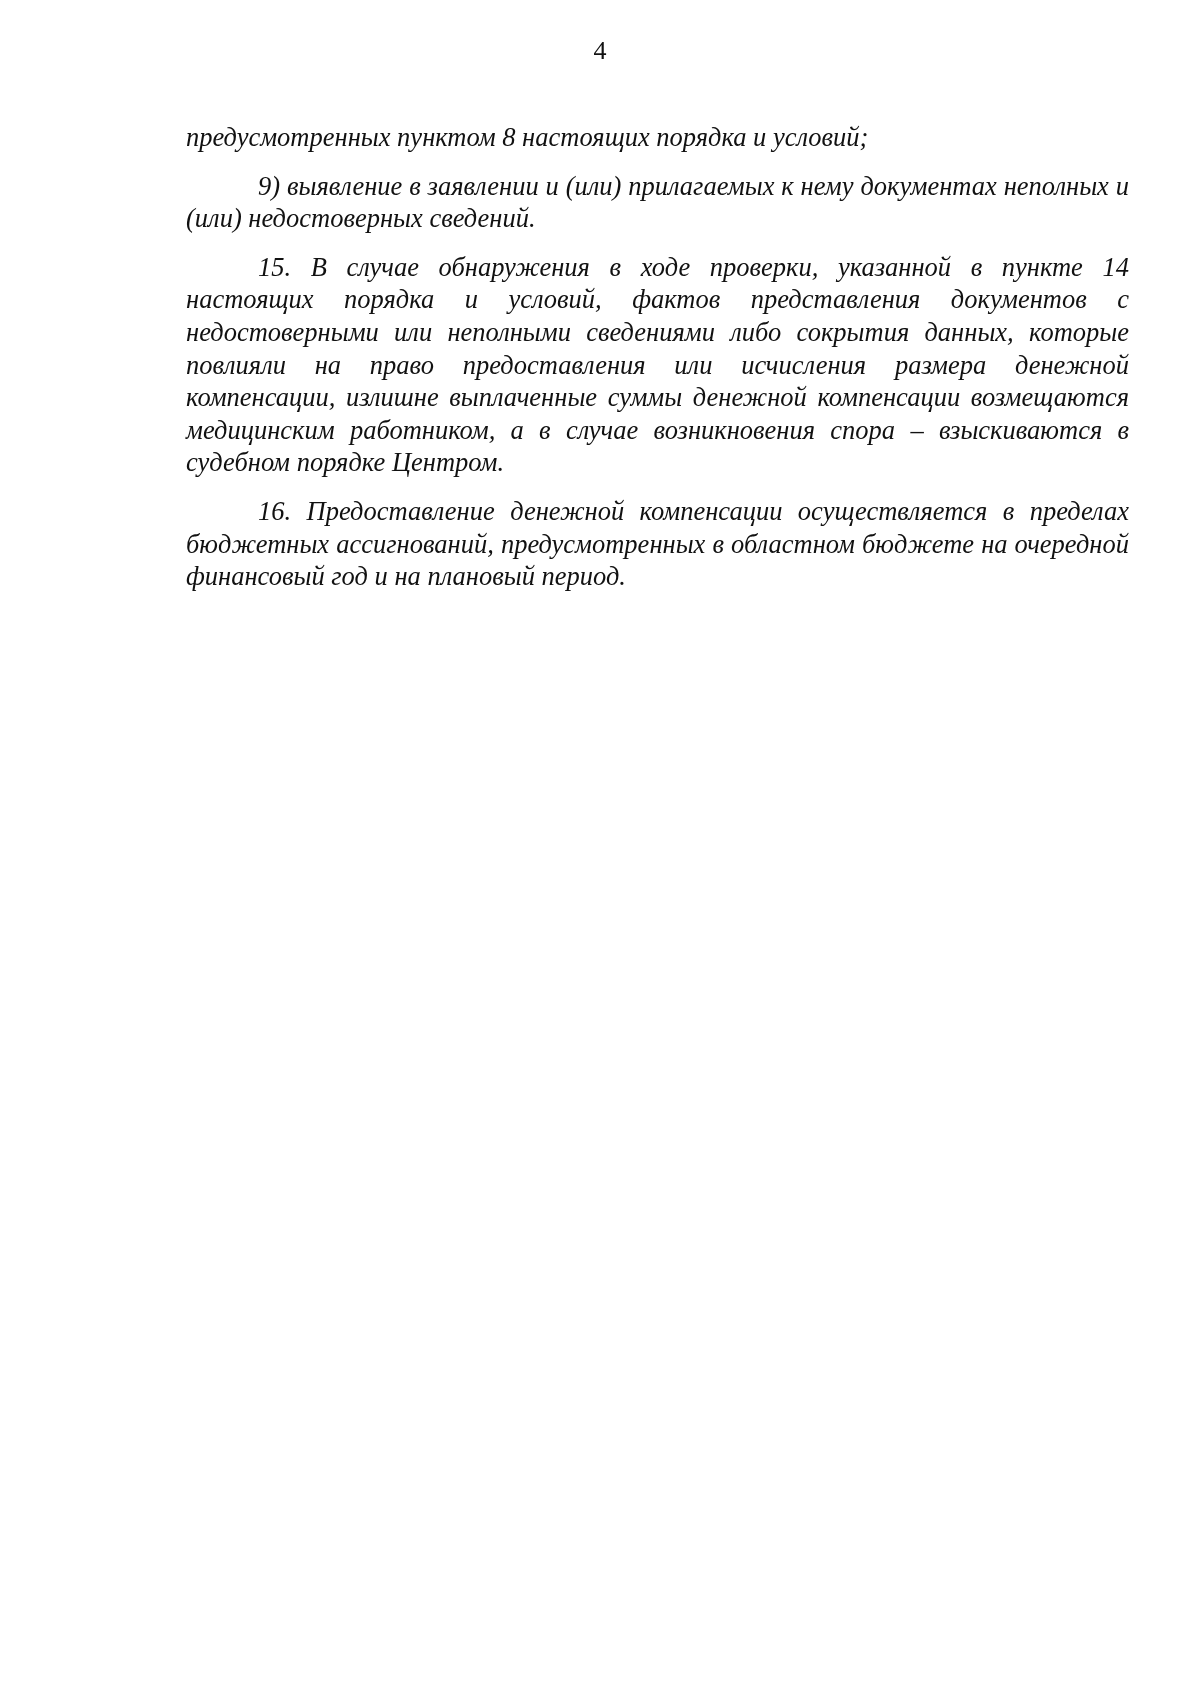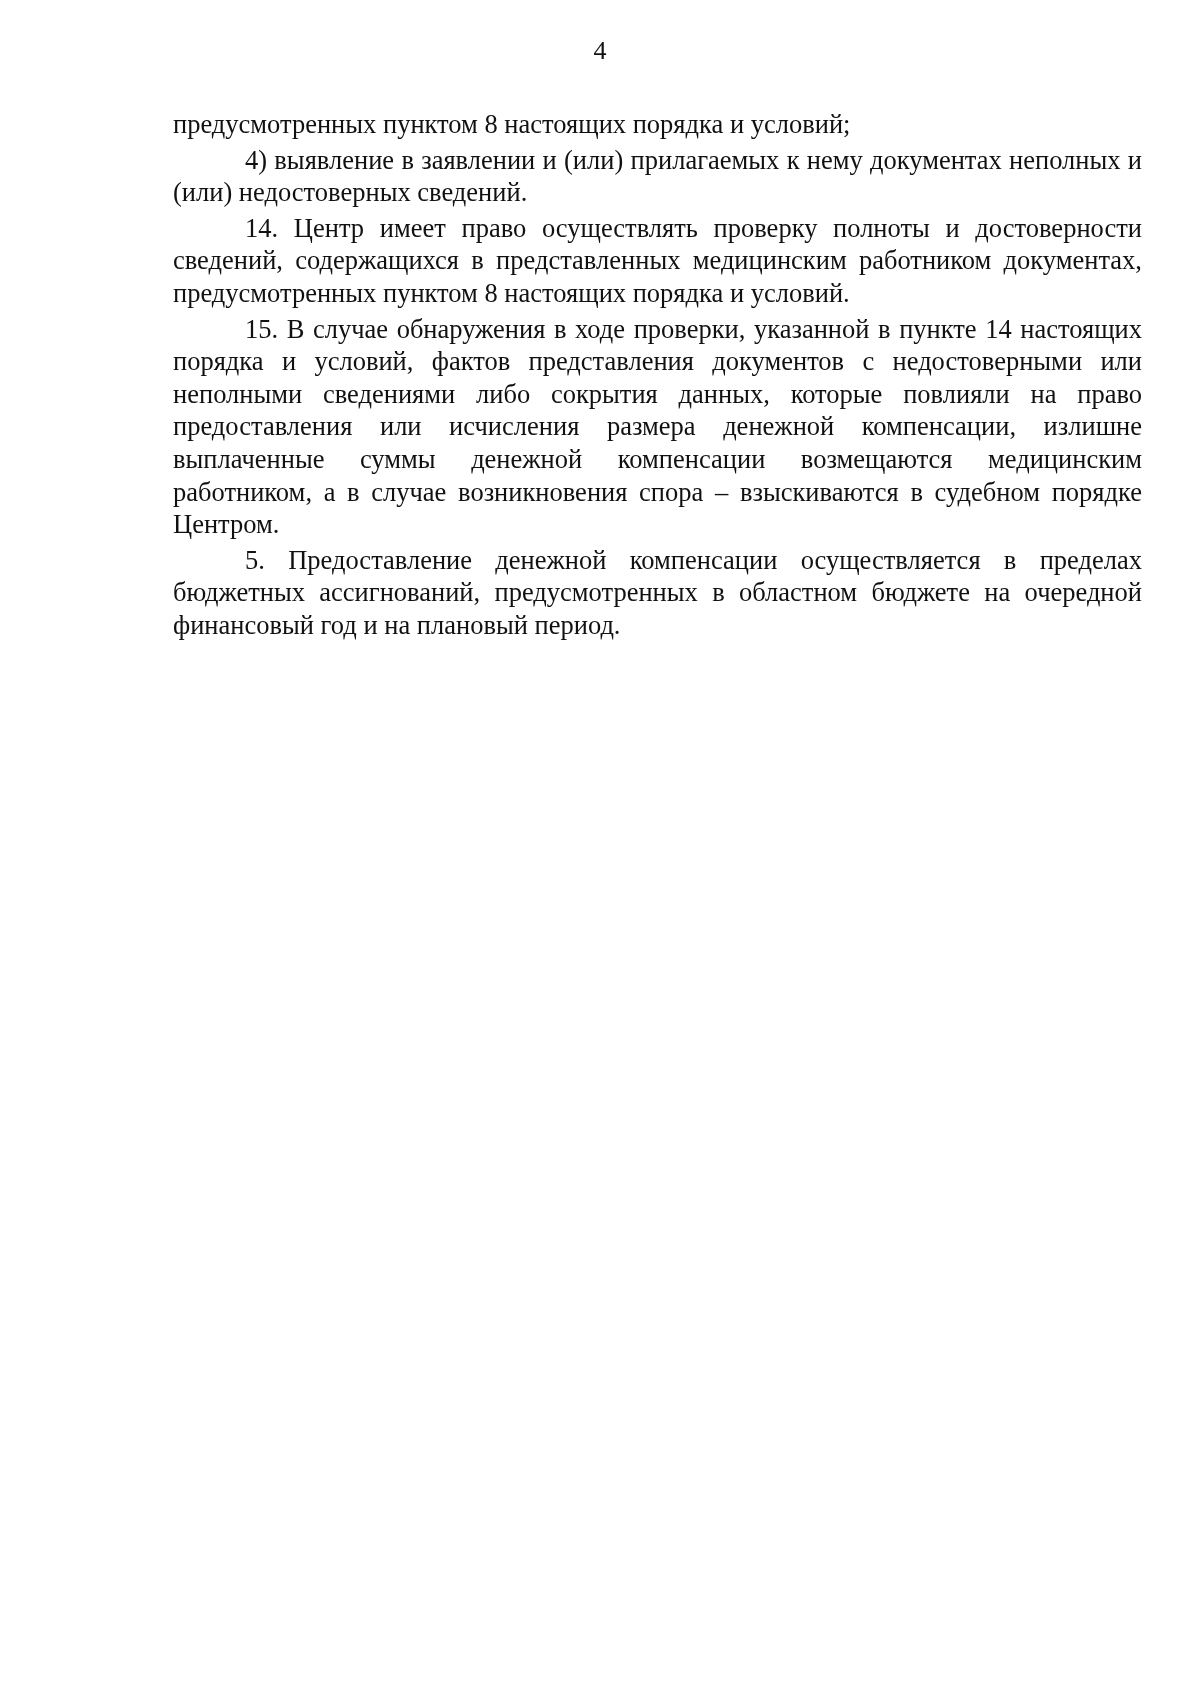--- a/index.html
+++ b/index.html
@@ -7,28 +7,27 @@
   .page { position: absolute; left: 0; top: 0; width: 1200px; height: 1691px; background: #fff; }
   .page-number {
     position: absolute; top: 36px; left: 0; width: 1200px; text-align: center;
     font-family: "Liberation Serif", serif; font-size: 26px; color: #111;
   }
   .body-text {
     position: absolute; left: 170px; top: 105px; width: 975px;
     font-family: "Liberation Serif", serif; font-size: 26.5px; line-height: 32.6px;
     color: #111; text-align: justify;
   }
-  .body-text p { margin: 3px; text-indent: 0; }
+  .body-text p { margin: 16px; text-indent: 0; font-style: italic; }
   .body-text p.indent { text-indent: 72px; }
 </style>
 </head>
 <body>
 
 <div class="page">
   <div class="page-number">4</div>
   <div class="body-text">
     <p>предусмотренных пунктом 8 настоящих порядка и условий;</p>
-    <p class="indent">4) выявление в заявлении и (или) прилагаемых к нему документах неполных и (или) недостоверных сведений.</p>
-    <p class="indent">14. Центр имеет право осуществлять проверку полноты и достоверности сведений, содержащихся в представленных медицинским работником документах, предусмотренных пунктом 8 настоящих порядка и условий.</p>
+    <p class="indent">9) выявление в заявлении и (или) прилагаемых к нему документах неполных и (или) недостоверных сведений.</p>
     <p class="indent">15. В случае обнаружения в ходе проверки, указанной в пункте 14 настоящих порядка и условий, фактов представления документов с недостоверными или неполными сведениями либо сокрытия данных, которые повлияли на право предоставления или исчисления размера денежной компенсации, излишне выплаченные суммы денежной компенсации возмещаются медицинским работником, а в случае возникновения спора – взыскиваются в судебном порядке Центром.</p>
-    <p class="indent">5. Предоставление денежной компенсации осуществляется в пределах бюджетных ассигнований, предусмотренных в областном бюджете на очередной финансовый год и на плановый период.</p>
+    <p class="indent">16. Предоставление денежной компенсации осуществляется в пределах бюджетных ассигнований, предусмотренных в областном бюджете на очередной финансовый год и на плановый период.</p>
   </div>
 </div>
 
 </body></html>

